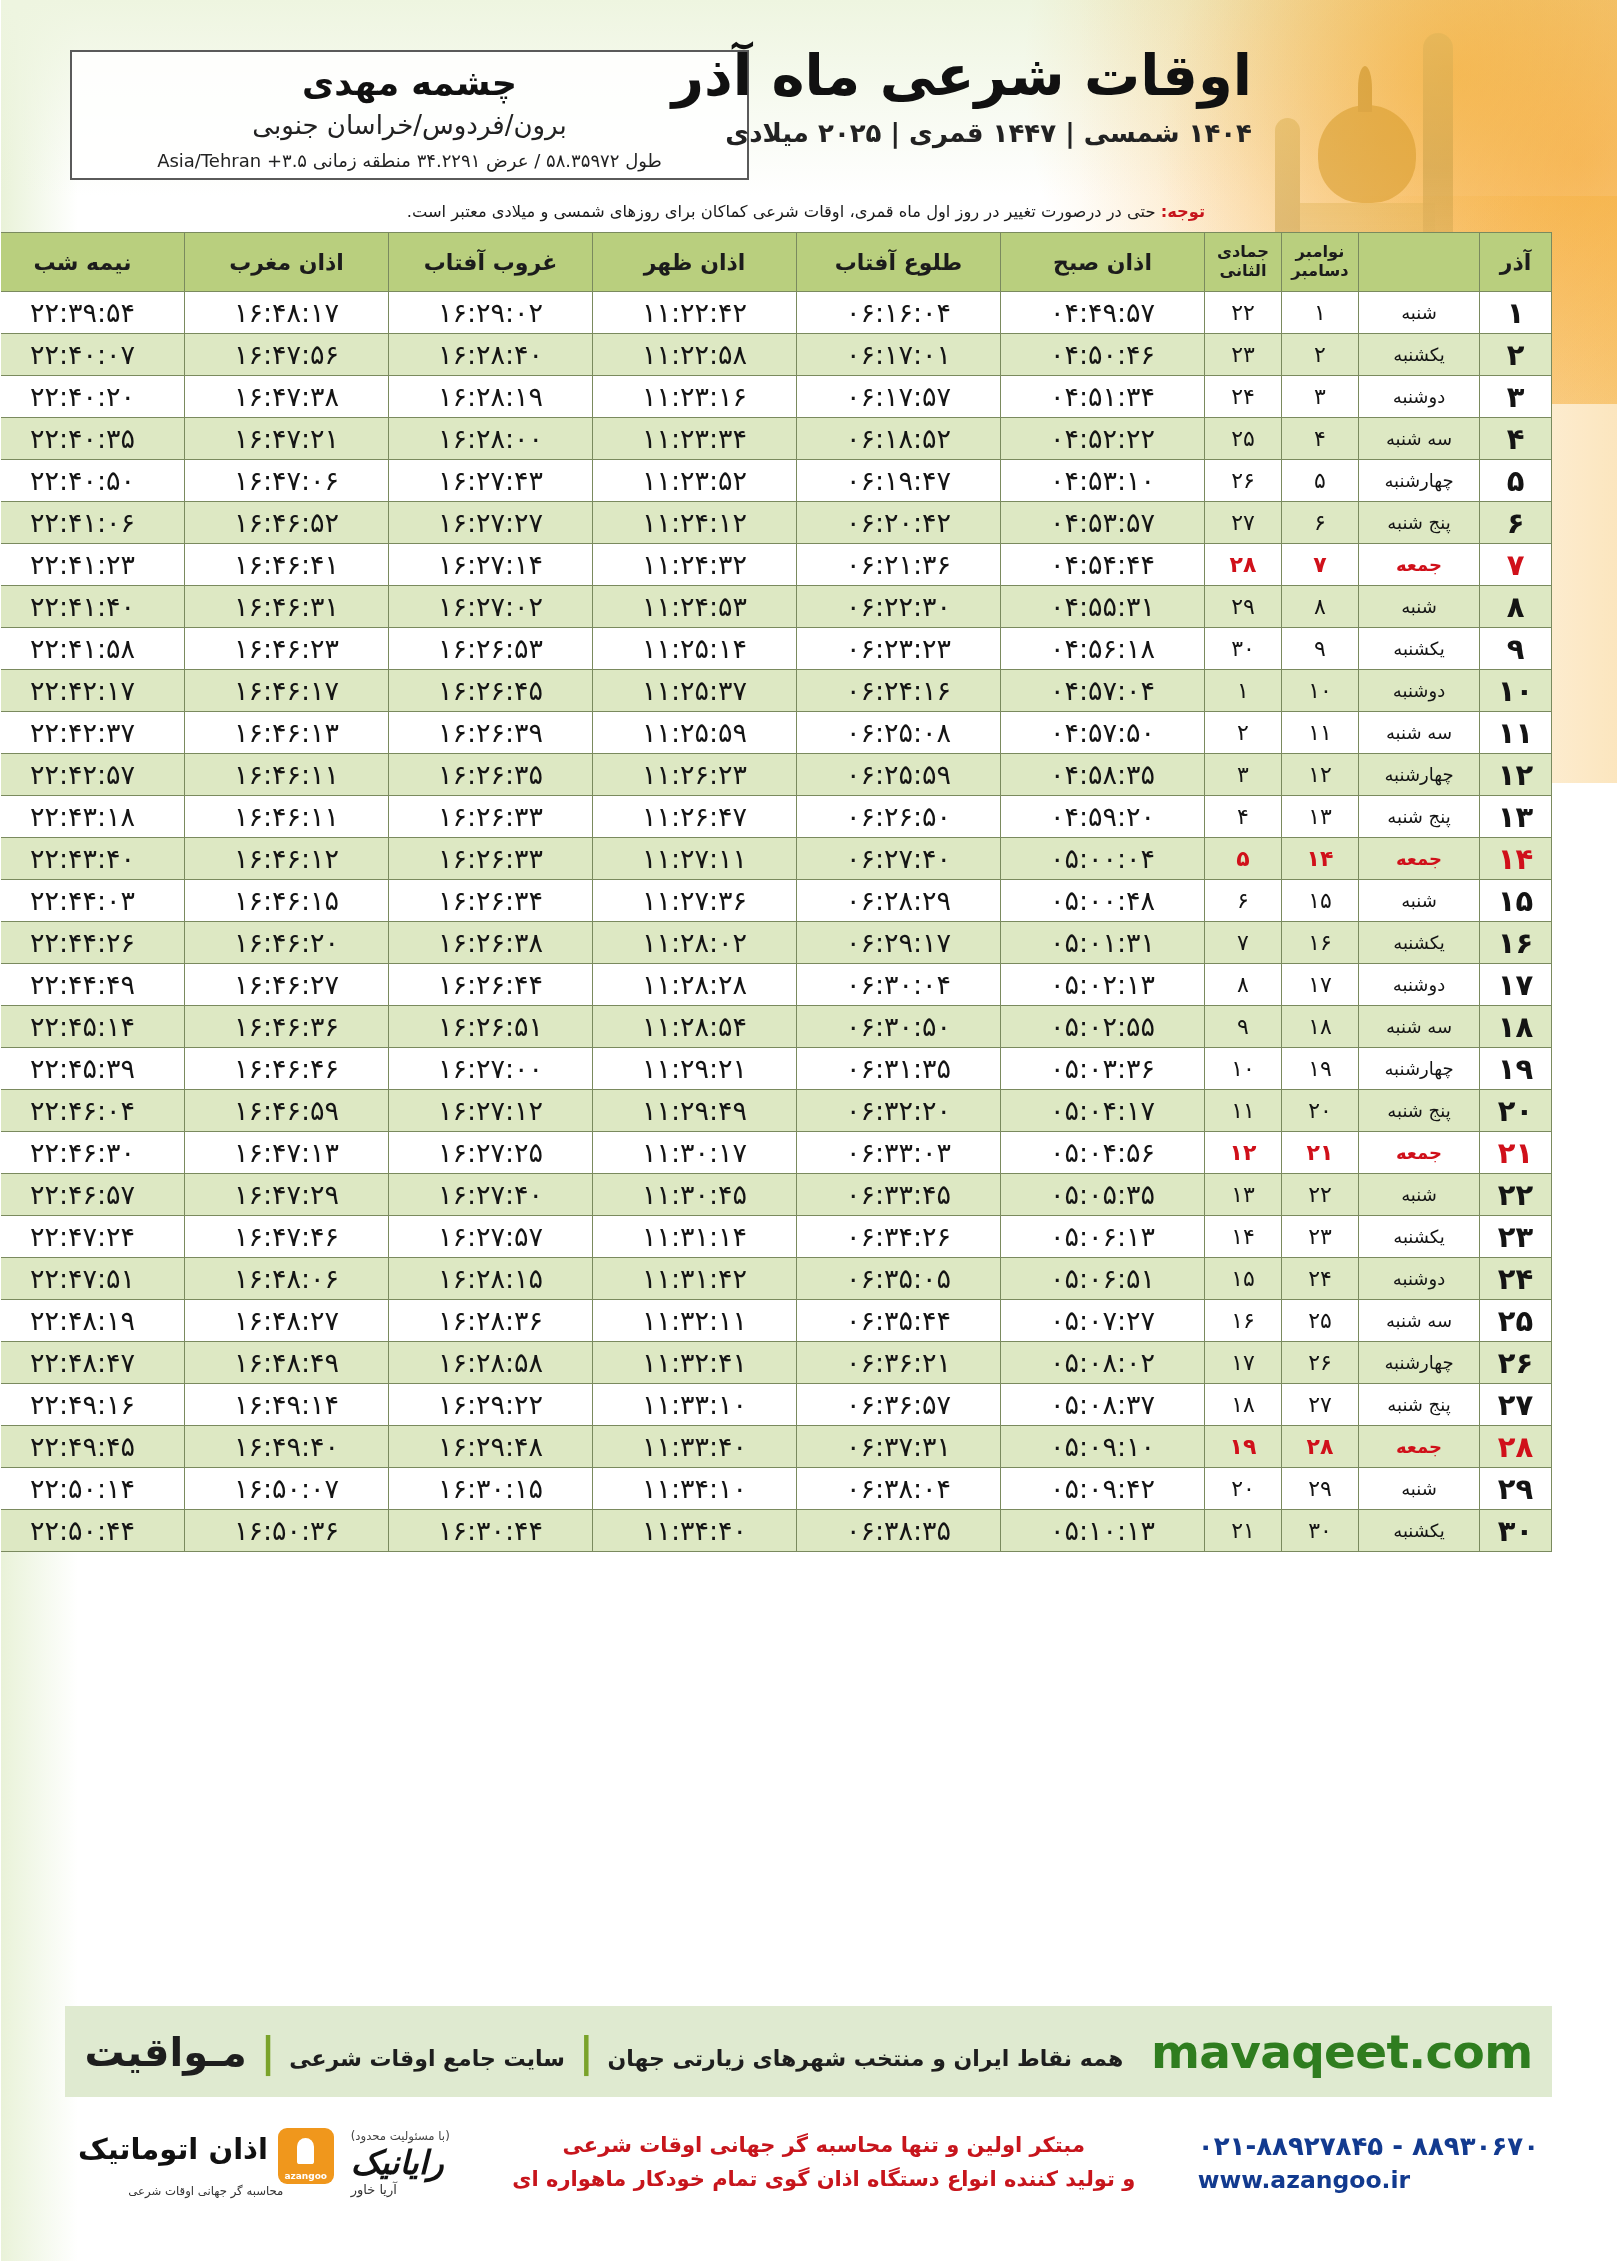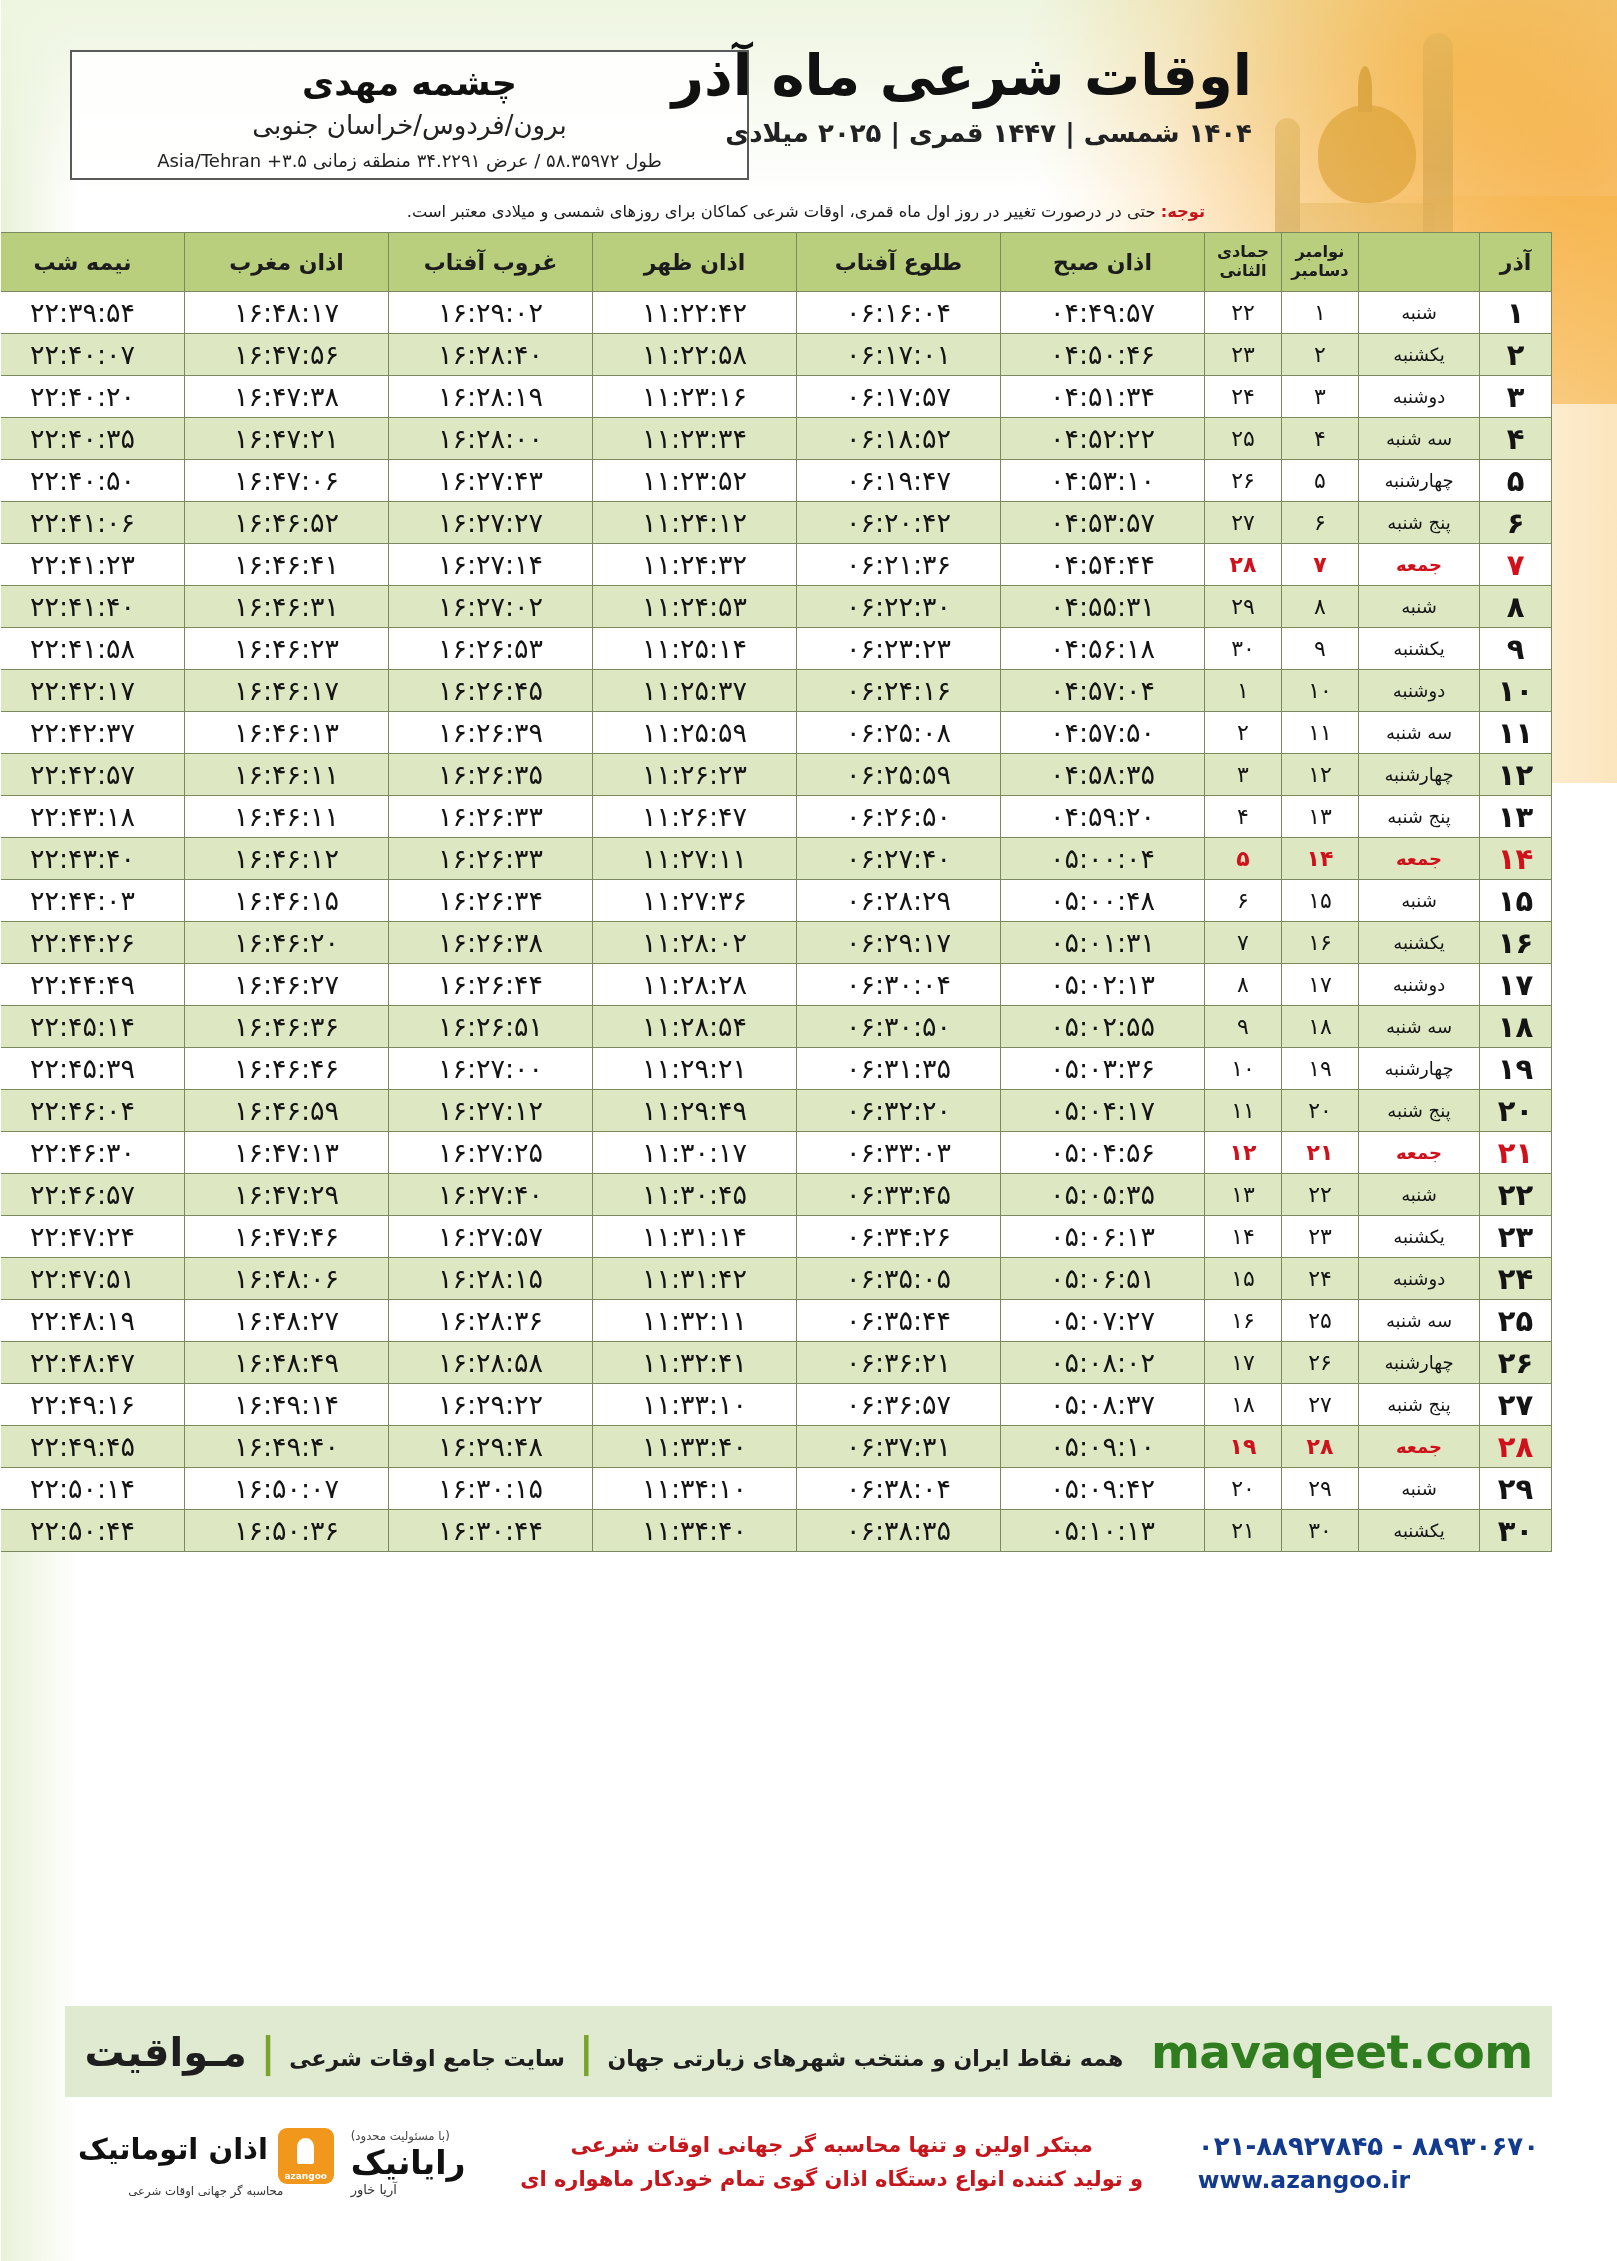--- a/index.html
+++ b/index.html
@@ -126,21 +126,21 @@
     display: flex; align-items: center; justify-content: space-between; padding: 0 13px;
   }
   .phone-block { text-align: left; direction: ltr; }
   .phone { font-size: 26px; font-weight: bold; color: #123a8f; }
   .website { font-size: 23.5px; font-weight: bold; color: #123a8f; margin-top: 5.2px; }
   .slogan { text-align: center; direction: rtl; }
   .slogan div { font-size: 21px; color: #c7151c; font-weight: bold; line-height: 1.6; }
   .logos { display: flex; align-items: center; gap: 17px; }
   .logo-rayanik { text-align: left; direction: rtl; }
   .logo-rayanik .t1 { font-size: 11.7px; color: #444; }
-  .logo-rayanik .t2 { font-size: 33px; font-weight: bold; color: #111; }
+  .logo-rayanik .t2 { font-size: 33px; font-weight: bold; color: #111; font-style: italic; }
   .logo-rayanik .t3 { font-size: 13px; color: #333; }
   .logo-azan { text-align: center; direction: rtl; }
   .logo-azan .t1 { font-size: 29px; font-weight: bold; color: #111; }
   .logo-azan .t2 { font-size: 11.7px; color: #333; }
   .azan-mark {
     width: 56px; height: 56px; background: #f0971c; border-radius: 9px;
     position: relative; display: inline-block; vertical-align: middle; margin-left: 6.5px;
   }
   .azan-mark:after {
     content: ""; position: absolute; left: 19.6px; top: 10.4px; width: 17px; height: 26px;

